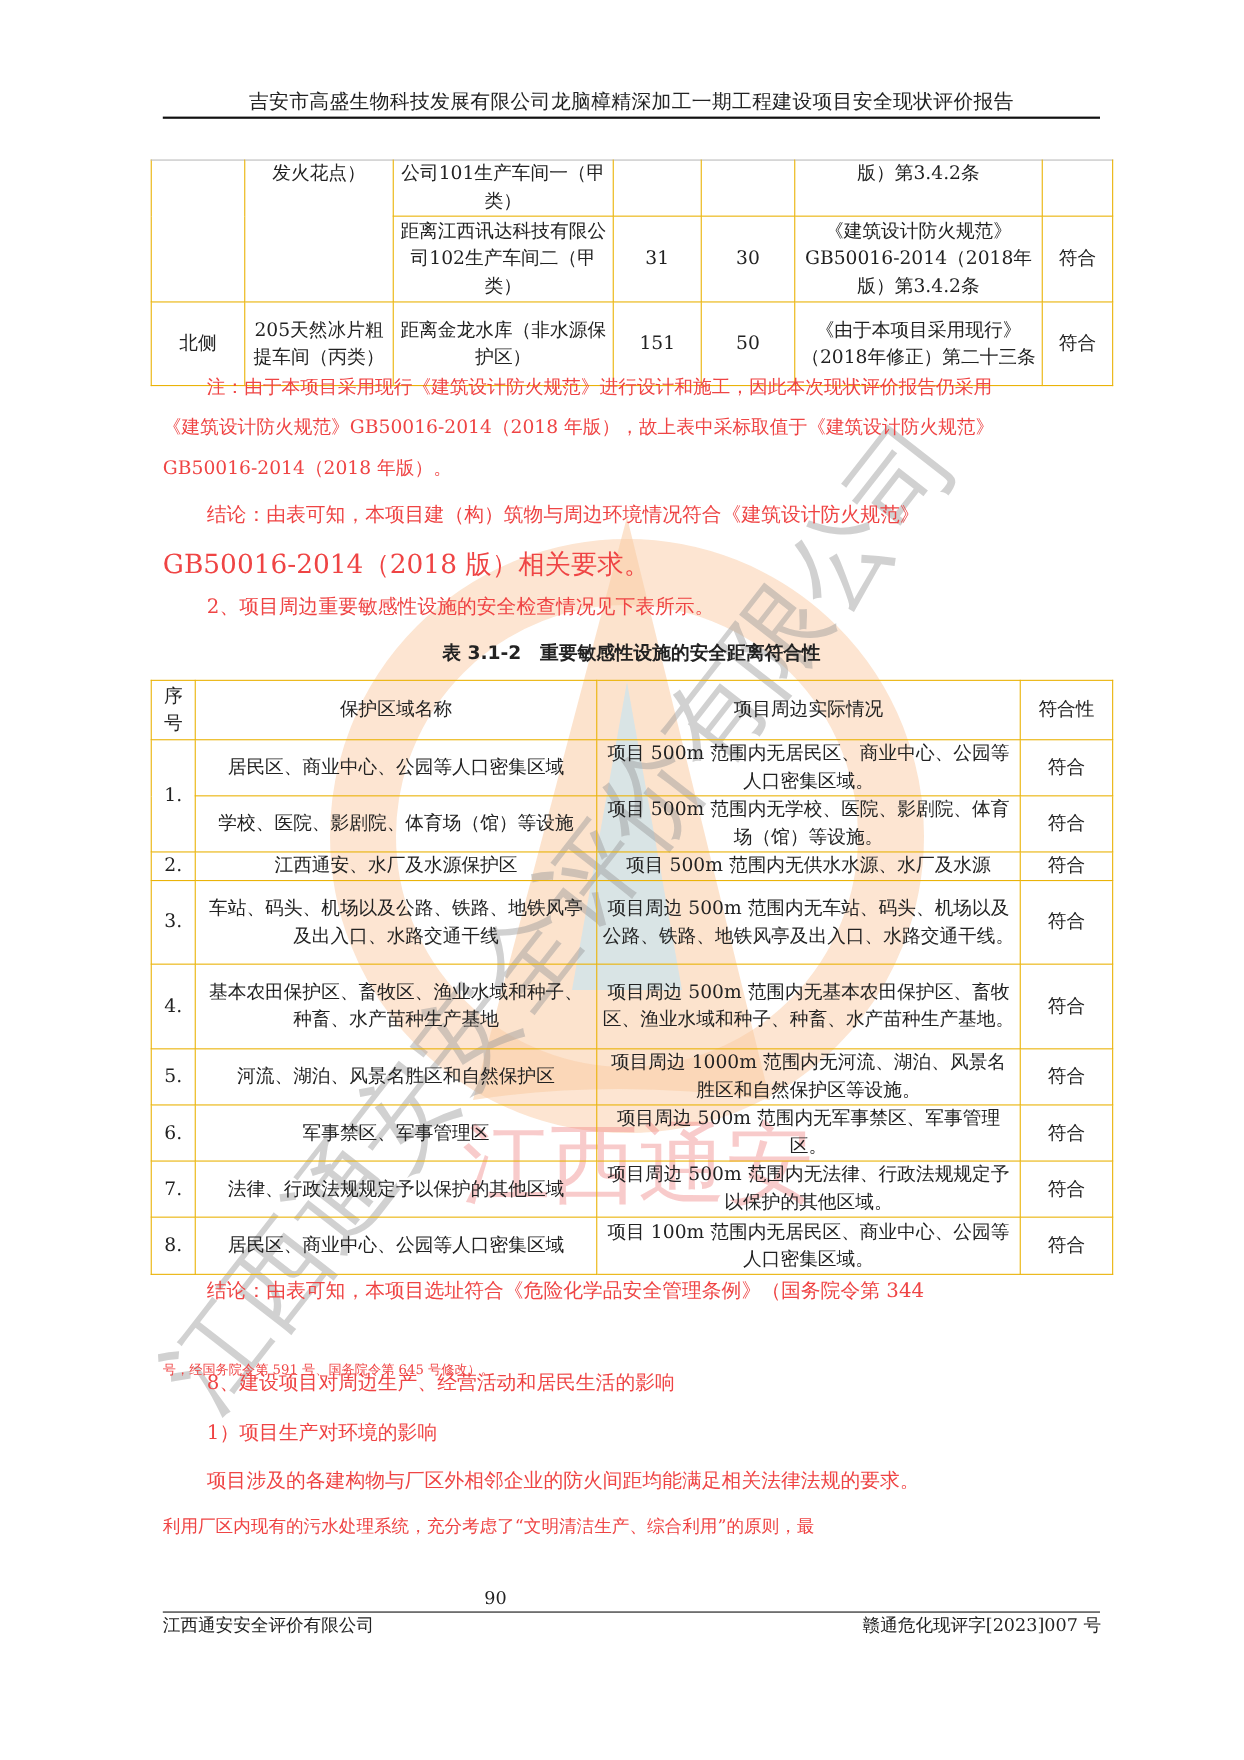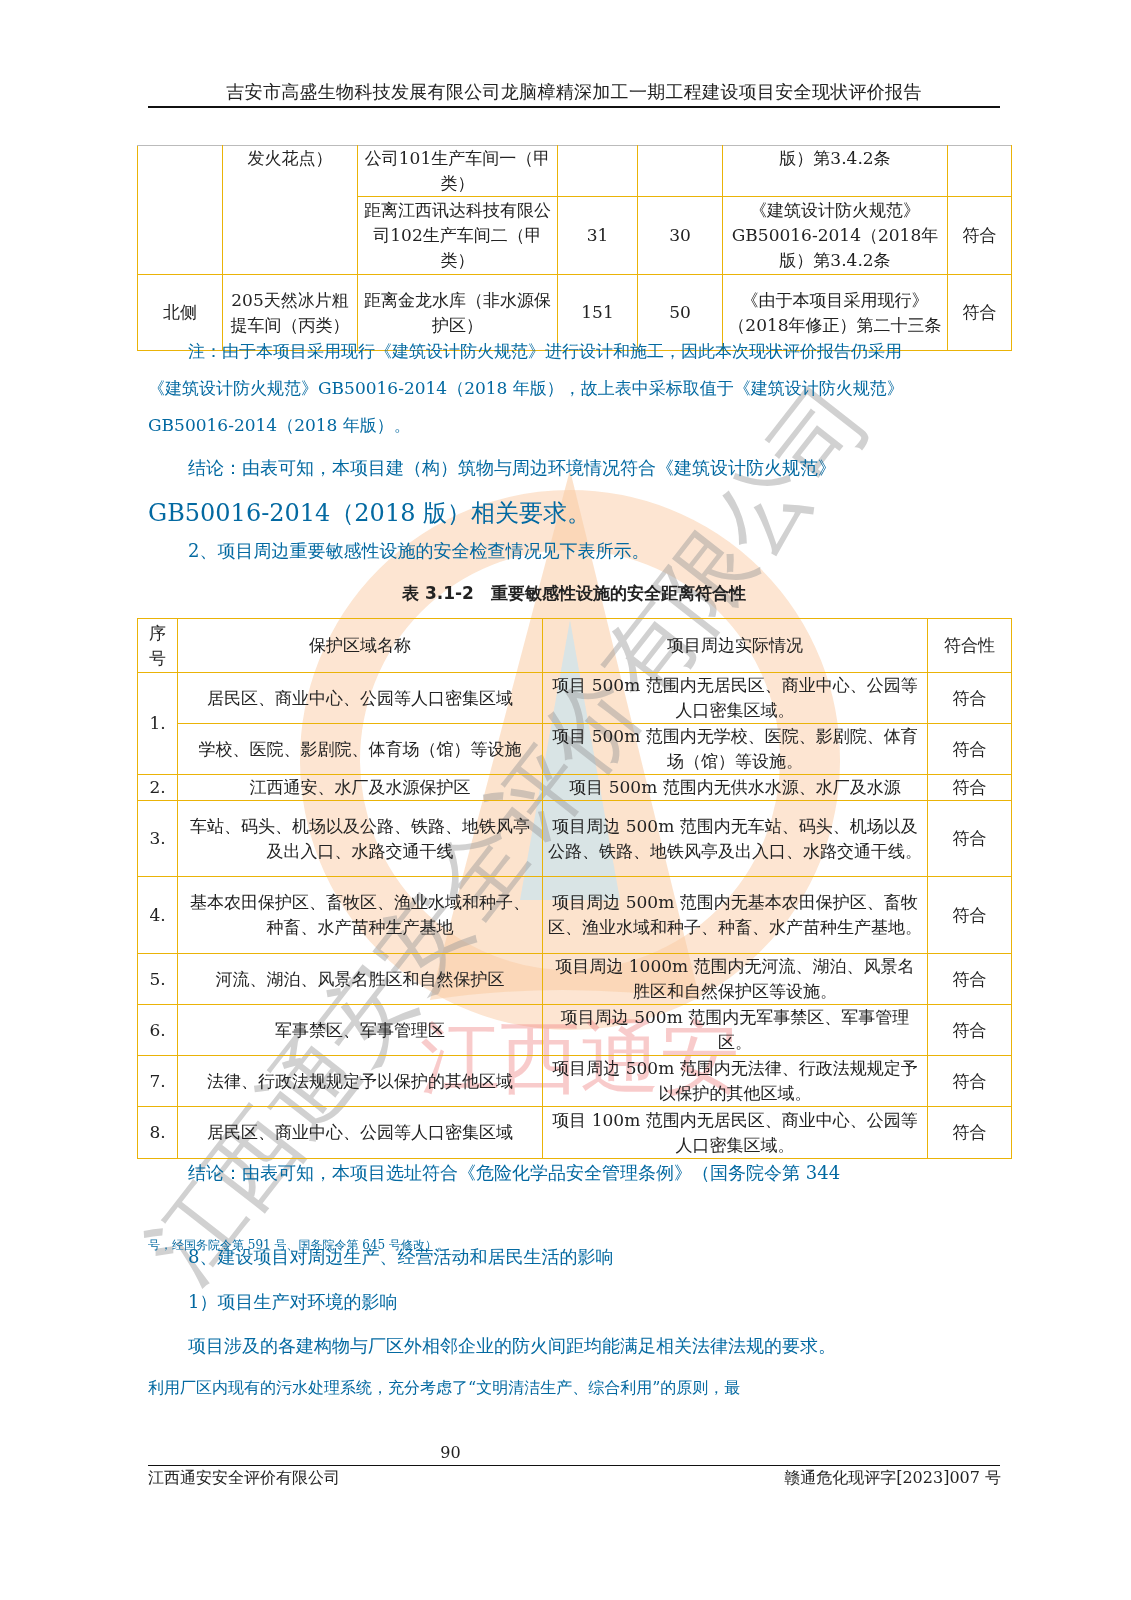--- a/index.html
+++ b/index.html
@@ -14,21 +14,21 @@
   table { border-collapse: collapse; position: absolute; table-layout: fixed; }
   td, th { border: 1px solid #eab308; text-align: center; vertical-align: middle;
            font-weight: normal; font-size: 17px; line-height: 25px; padding: 0 4px; color: #222; }
 
   .t1 { left: 137px; top: 145px; width: 874px; }
   .t1 tr.first td { border-top: 1px solid #bbb; }
 
   .t2 { left: 137px; top: 618px; width: 874px; }
   .t2 td { font-size: 17px; line-height: 25px; }
 
-  .para { position: absolute; font-size: 17px; white-space: nowrap; color: #0369a1; text-align: right; }
+  .para { position: absolute; font-size: 17px; white-space: nowrap; color: #ef4444; text-align: right; }
   .caption { position: absolute; left: 137px; top: 582px; width: 874px; text-align: center;
              font-size: 17px; font-weight: bold; font-family: "DejaVu Sans", "Liberation Sans", sans-serif; }
 
   .page-num { position: absolute; left: 0; width: 901px; top: 1443px; text-align: center; font-size: 16px; }
   .footer-rule { position: absolute; left: 148px; top: 1465px; width: 852px; height: 1px; background: #111; }
   .footer-left { position: absolute; left: 148px; top: 1468px; font-size: 16px; }
   .footer-right { position: absolute; right: 130px; top: 1468px; font-size: 16px; }
 
   .wm { position: absolute; pointer-events: none; }
 </style>

